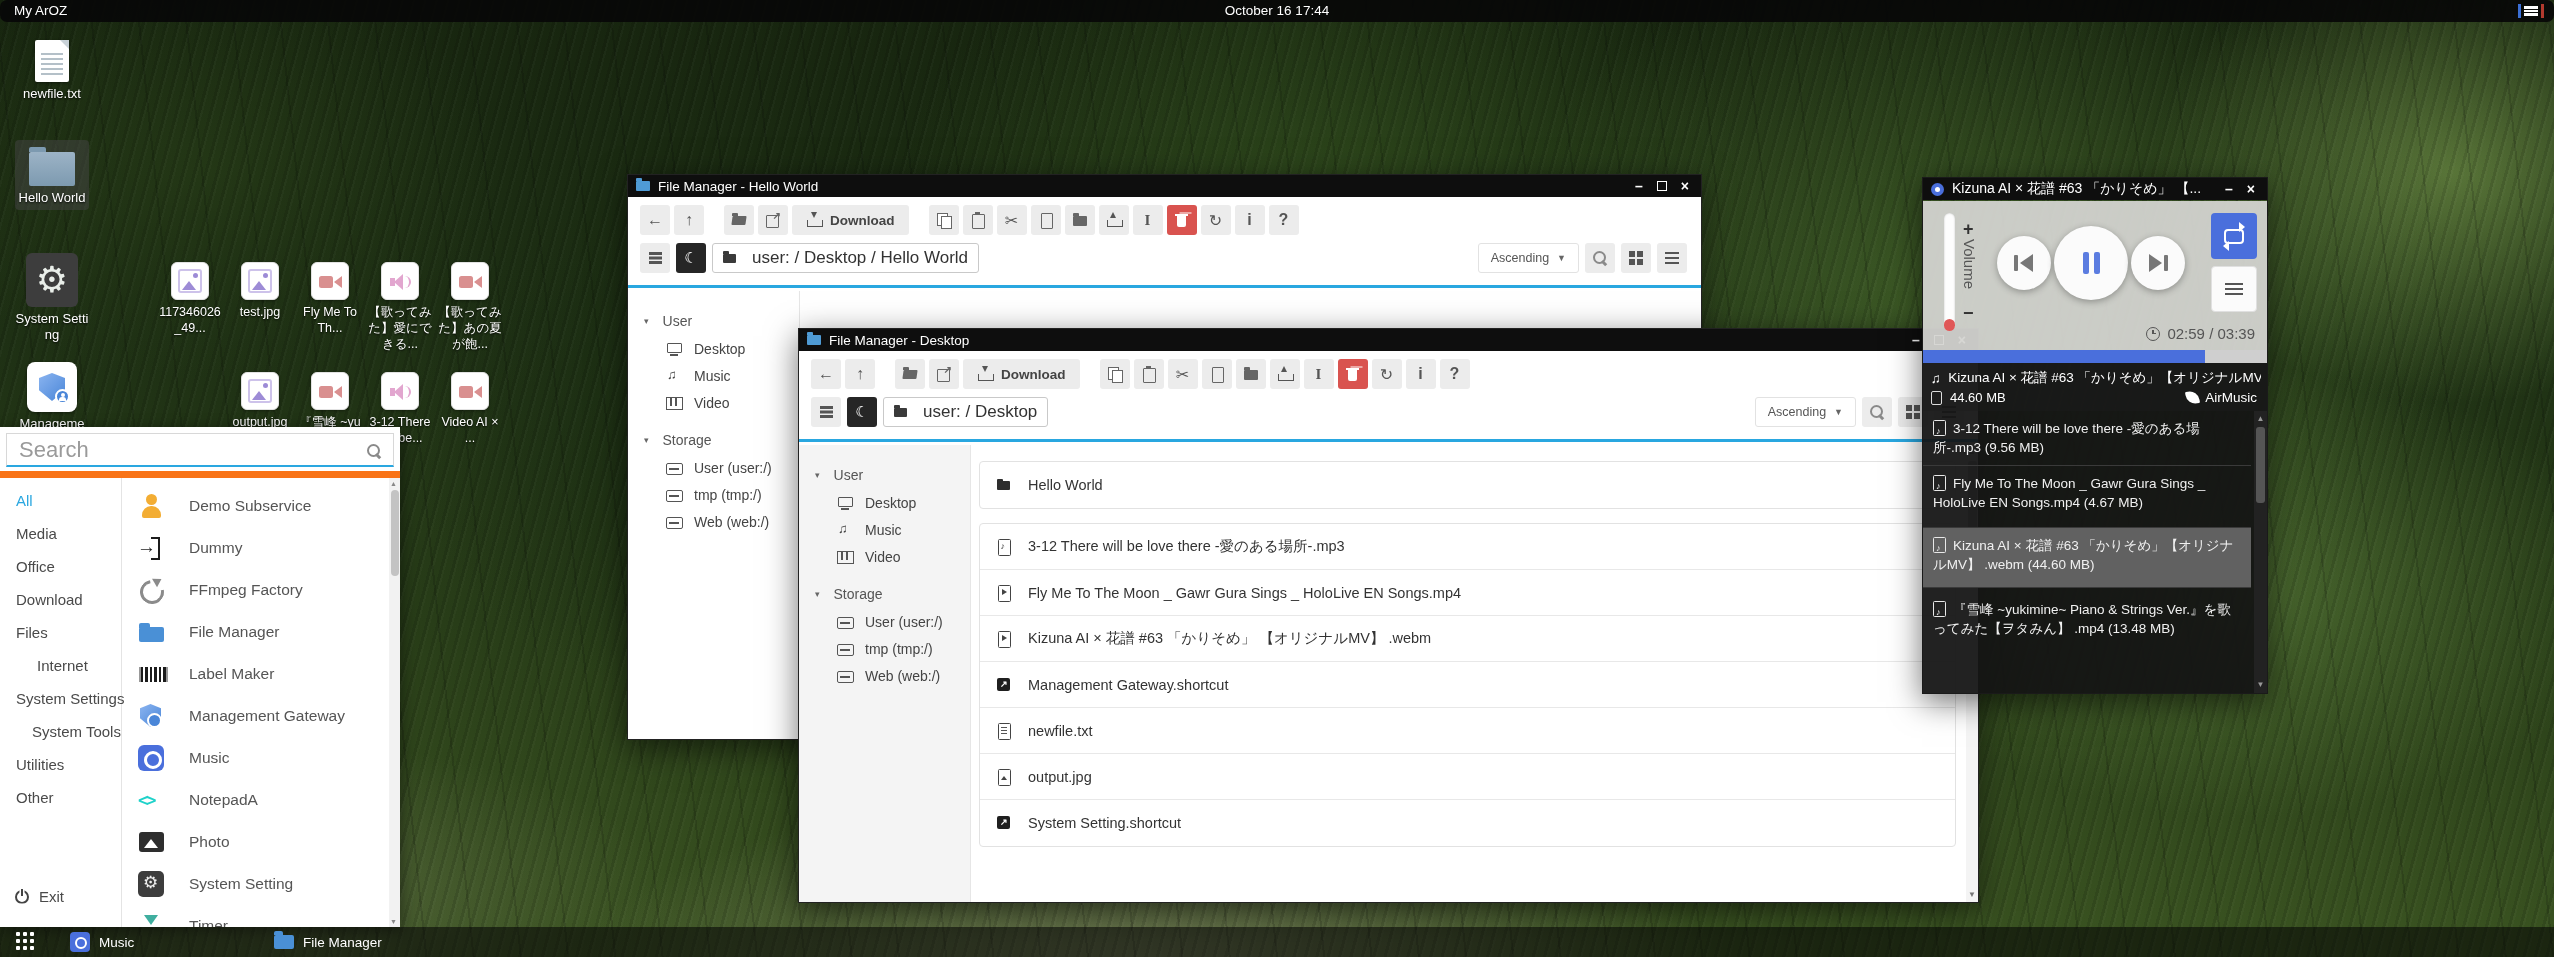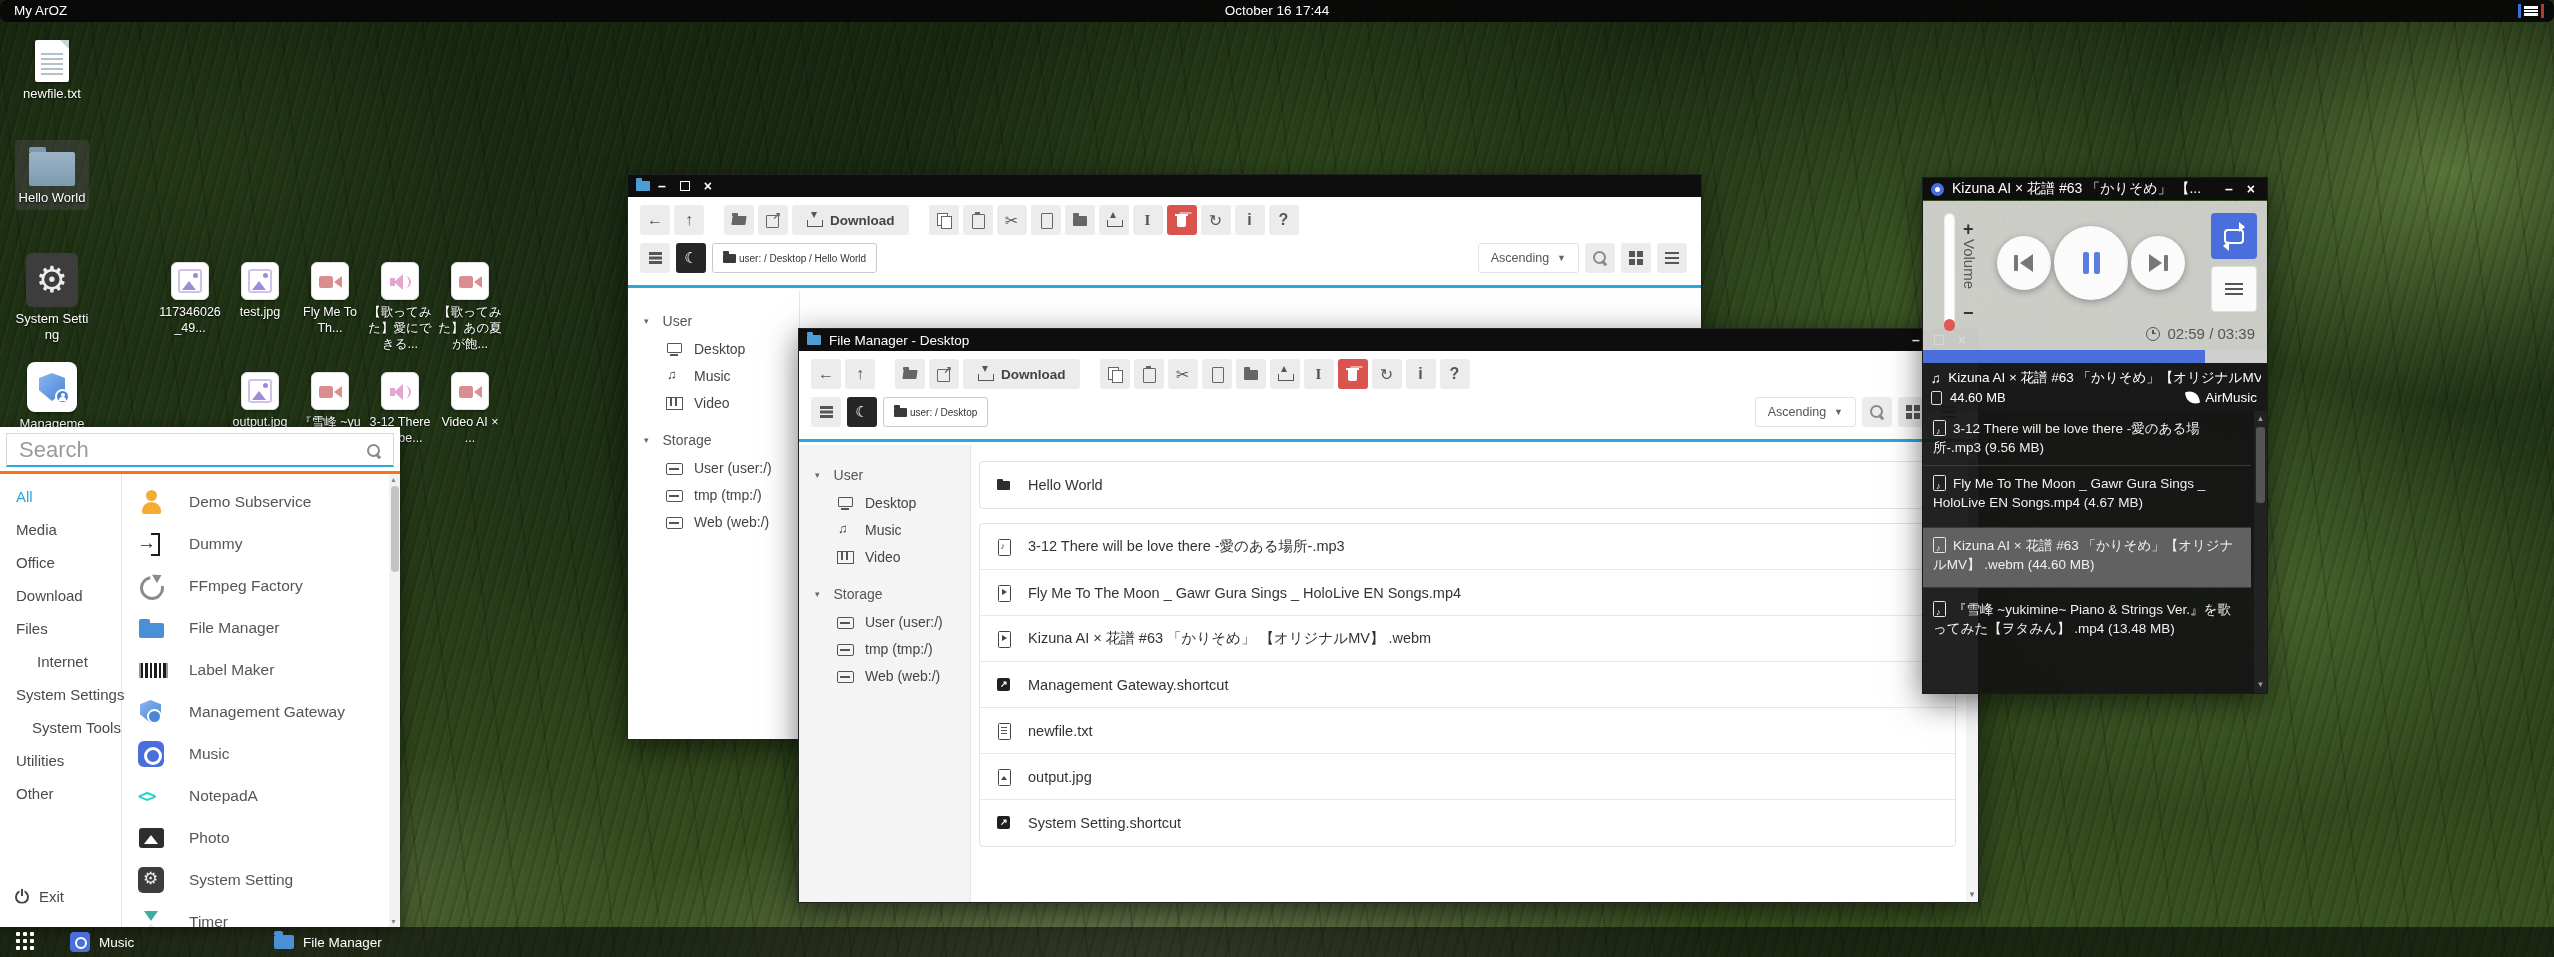--- a/index.html
+++ b/index.html
@@ -59,21 +59,21 @@
 
   
   .startmenu{position:absolute;left:0;top:427px;width:400px;height:500px;background:#fff;z-index:50;box-shadow:3px 3px 14px rgba(0,0,0,.45);}
   .sm-search{position:absolute;left:6px;top:6px;width:388px;height:34px;background:#fff;border:1px solid #d8d8d8;border-bottom:2px solid #2aa7e0;}
   .sm-search input{width:100%;height:100%;border:none;outline:none;font-size:22px;padding:0 36px 0 12px;color:#333;font-family:"Liberation Sans",sans-serif;background:transparent;}
   .sm-search input::placeholder{color:#9a9a9a;}
   .mag{position:relative;width:17px;height:17px;display:inline-block;}
   .mag:before{content:"";position:absolute;left:1px;top:1px;width:9px;height:9px;border:2px solid #8a8a8a;border-radius:50%;}
   .mag:after{content:"";position:absolute;left:11px;top:10px;width:6px;height:2.5px;background:#8a8a8a;transform:rotate(45deg);transform-origin:0 0;}
   .sm-search .mag{position:absolute;right:10px;top:9px;}
-  .sm-body{position:absolute;left:0;top:44px;width:400px;height:456px;border-top:3px solid #f97316;}
+  .sm-body{position:absolute;left:0;top:44px;width:400px;height:456px;border-top:7px solid #f97316;}
   .sm-cats{position:absolute;left:0;top:0;width:122px;height:100%;border-right:1px solid #e4e4e4;}
   .sm-cat{position:absolute;left:16px;font-size:15px;color:#4a4a4a;white-space:nowrap;}
   .sm-cat.active{color:#2aa7e0;}
   .sm-exit{position:absolute;left:14px;bottom:22px;display:flex;align-items:center;gap:9px;font-size:15px;color:#4a4a4a;}
   .pwr{position:relative;width:16px;height:16px;}
   .pwr:before{content:"";position:absolute;inset:1px;border:2px solid #444;border-radius:50%;clip-path:polygon(0 0,32% 0,32% 34%,68% 34%,68% 0,100% 0,100% 100%,0 100%);}
   .pwr:after{content:"";position:absolute;left:6.8px;top:0;width:2.6px;height:7px;background:#444;}
   .sm-apps{position:absolute;left:123px;top:0;width:265px;height:100%;overflow:hidden;}
   .sm-app{position:absolute;left:14px;display:flex;align-items:center;gap:24px;height:36px;}
   .sm-app .nm{font-size:15.5px;color:#555;white-space:nowrap;}
@@ -117,21 +117,21 @@
   .tbtn{height:30px;min-width:30px;background:#ececec;border-radius:3px;display:flex;align-items:center;justify-content:center;color:#555;}
   .tbtn.gap{margin-left:16px;}
   .tbtn.red{background:#d9534f;color:#fff;}
   .tbtn.dl{padding:0 14px;gap:8px;}
   .tbtn .txt{font-size:13.5px;font-weight:bold;color:#444;}
   .ar{font-size:16px;font-weight:bold;line-height:1;}
   .trow2{position:absolute;left:12px;top:46px;display:flex;gap:6px;align-items:center;}
   .sqbtn{width:30px;height:30px;border-radius:3px;background:#ececec;display:flex;align-items:center;justify-content:center;}
   .sqbtn.dark{background:#262626;color:#fff;font-size:15px;}
   .hamb{width:13px;height:2.2px;background:#555;box-shadow:0 4.5px 0 #555,0 9px 0 #555;margin-bottom:9px;}
-  .crumb{height:30px;border:1.5px solid #c9c9c9;border-radius:3px;background:#fff;display:flex;align-items:center;gap:3px;padding:10px 10px;font-size:10px;color:#333;white-space:nowrap;}
+  .crumb{height:30px;border:1.5px solid #c9c9c9;border-radius:3px;background:#fff;display:flex;align-items:center;gap:16px;padding:10px 10px;font-size:17px;color:#333;white-space:nowrap;}
   .mini-folder{width:13px;height:9px;background:#3a3a3a;border-radius:1px;position:relative;}
   .mini-folder:before{content:"";position:absolute;left:0;top:-3px;width:6px;height:3px;background:#3a3a3a;border-radius:1px 1px 0 0;}
   .trow2r{position:absolute;right:14px;top:46px;display:flex;gap:6px;align-items:center;}
   .sortbtn{height:30px;background:#fff;border:1px solid #e2e2e2;border-radius:3px;display:flex;align-items:center;gap:8px;padding:0 12px;font-size:12.5px;color:#555;}
   .caret{font-size:9px;color:#666;}
   .gridic{position:relative;width:14px;height:14px;}
   .gridic:before{content:"";position:absolute;left:0;top:0;width:6px;height:6px;background:#555;box-shadow:8px 0 0 #555,0 8px 0 #555,8px 8px 0 #555;}
   .listic{position:relative;width:14px;height:12px;}
   .listic:before{content:"";position:absolute;left:0;top:0;width:14px;height:2.4px;background:#555;box-shadow:0 5px 0 #555,0 10px 0 #555;}
   
@@ -321,20 +321,21 @@
     <span class="lbl">3-12 There will be...</span>
   </div>
   <div class="dsk grid" style="left:438px;top:372px;width:64px;">
     <span class="dmedia" data-icon="video"></span>
     <span class="lbl">Video AI × ...</span>
   </div>
 
   <div class="fmwin" style="left:627px;top:174px;width:1075px;height:566px;z-index:10;">
     <div class="titlebar">
       <span class="tb-folder"></span>
+      <span class="t">File Manager - Hello World</span>
       <span class="wbtns">
         <span class="wbtn">–</span>
         <span class="wbtn max"></span>
         <span class="wbtn">×</span>
       </span>
     </div>
     <div class="toolbar">
       <div class="trow1">
         <span class="tbtn">
             <span class="ar">←</span>

